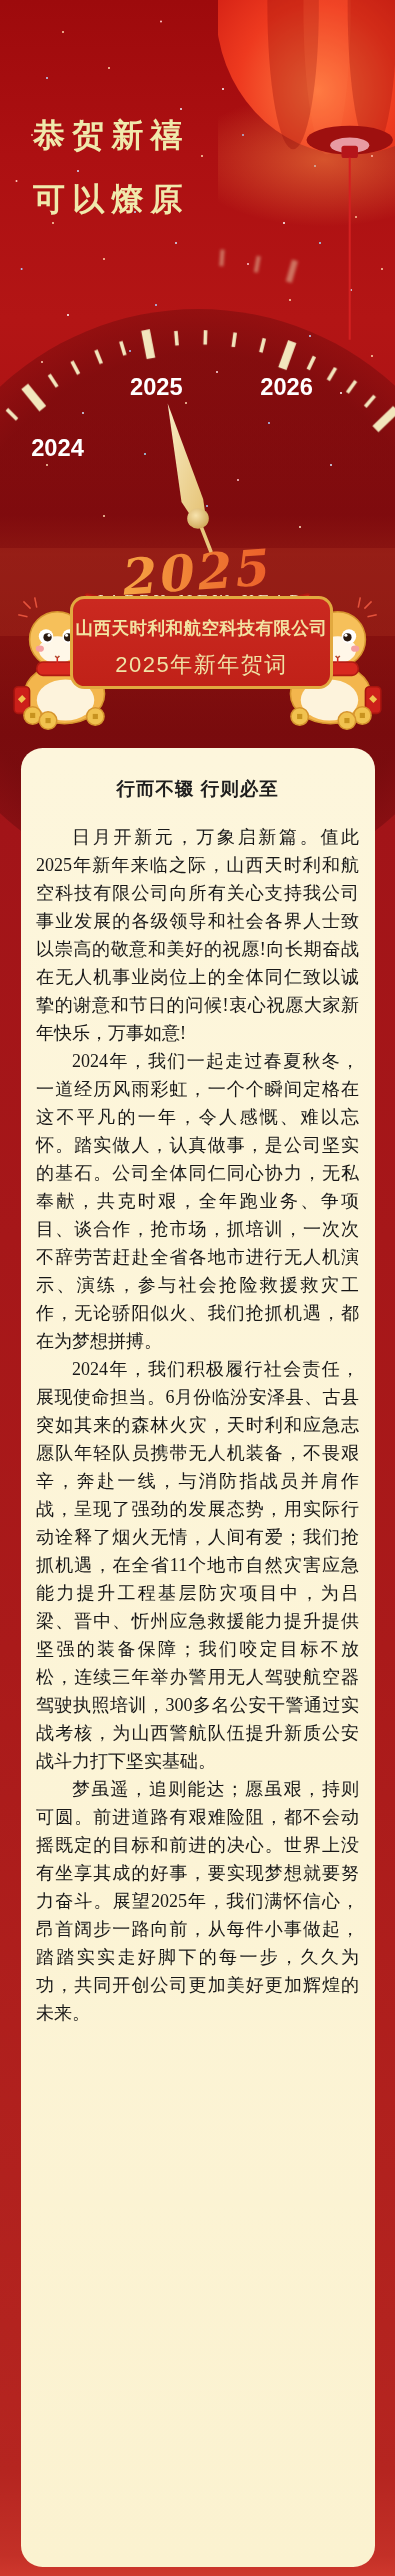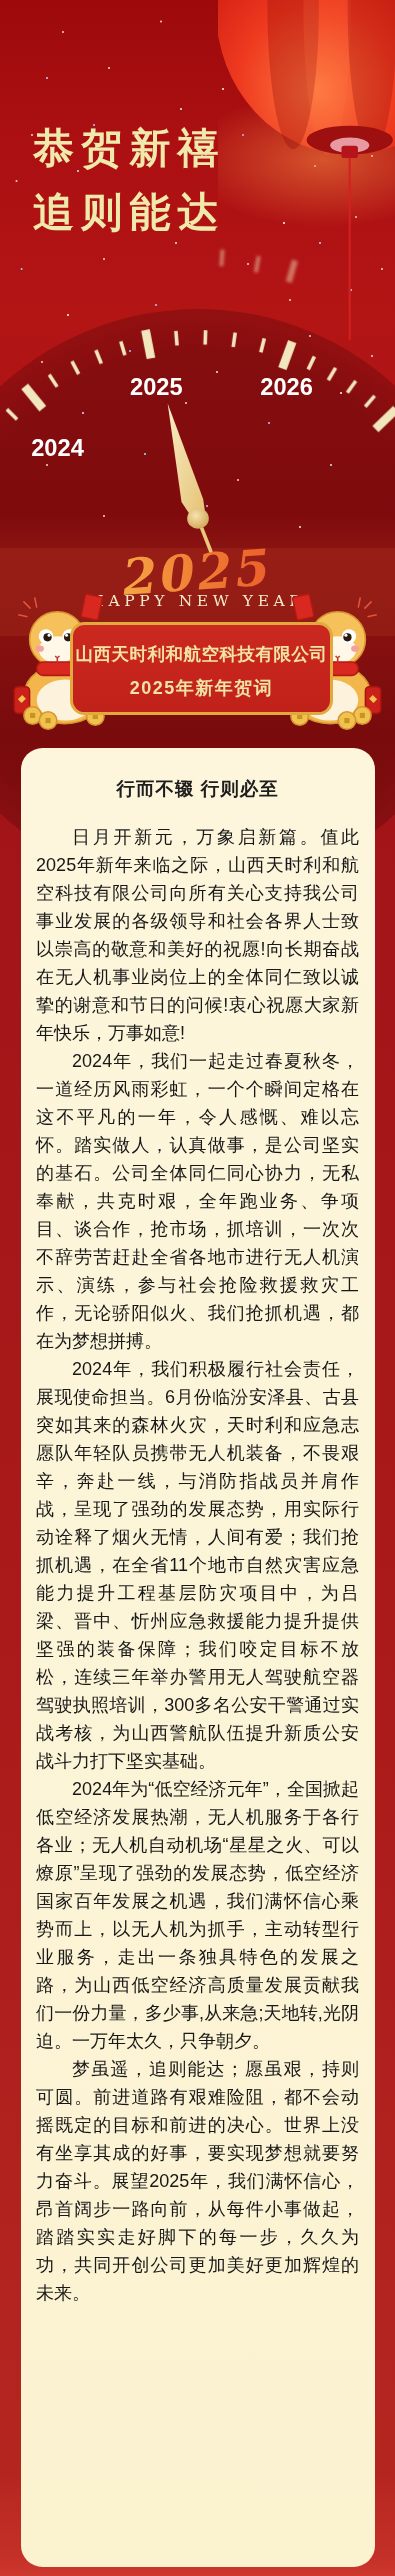--- a/index.html
+++ b/index.html
@@ -17,43 +17,43 @@
     46px 77px #bcd6ff,108px 67px #ffd9ae,222px 88px #ffffff,299px 77px #ffccd5,363px 62px #cfe8ff,
     31px 134px #ffd9ae,93px 124px #a9ccff,180px 108px #e8f4ff,242px 134px #9fc6ff,330px 118px #ffd9ae,
     381px 108px #ffe9c9,15.5px 180px #ffccc0,77px 170px #cfe0ff,201px 155px #ffd9ae,314px 165px #a9d6ff,
     371px 155px #ffd3de,52px 222px #ffdcb0,134px 211px #bcd6ff,283px 222px #ffffff,355px 216px #ffc9a0,
     20.6px 268px #a9ccff,103px 258px #ffd9ae,175px 242px #cfe8ff,247px 263px #ffccd5,319px 242px #9fe0ff,
     381px 268px #ffd9ae,67px 314px #ffffff,155px 304px #a9ccff,289px 299px #ffd9ae,350px 289px #cfe8ff,
     41px 361px #ffd3b5,129px 350px #9fc6ff,216px 371px #ffe2e8,309px 335px #bcd6ff,371px 355px #ffd9ae,
     82px 412px #cfe8ff,185px 402px #ffd9ae,268px 422px #a9ccff,340px 392px #ffffff,46px 464px #ffd9ae,
     144px 453px #9fe0ff,237px 479px #ffccd5,330px 464px #cfe8ff,103px 515px #ffd9ae,206px 505px #a9ccff,
     299px 526px #ffe9c9;}
-  .hero-title{left:33px;top:116px;font-weight:bold;font-size:41px;line-height:64px;
+  .hero-title{left:33px;top:103px;font-weight:bold;font-size:32px;line-height:64px;
     letter-spacing:7.2px;color:#f0e9ac;white-space:nowrap;}
   
   .dial-svg{left:0;top:222px;}
   .dial-year{fill:#ffffff;font-weight:bold;font-size:46px;font-family:"Liberation Sans","DejaVu Sans",sans-serif;}
   
   .band-light{left:0;top:548px;width:396px;height:88px;background:rgba(255,120,70,.10);}
   .script-wrap{left:0;top:544px;width:396px;height:52px;text-align:center;}
   .hny{left:0;top:592px;width:396px;text-align:center;font-family:"DejaVu Serif","Liberation Serif",serif;
     font-size:15.5px;letter-spacing:4.6px;color:#f3ecca;font-weight:500;}
-  .gold-box{left:70px;top:622px;width:263px;height:93px;box-sizing:border-box;
+  .gold-box{left:70px;top:596px;width:263px;height:93px;box-sizing:border-box;
     border:3.6px solid #e2a93f;border-radius:14.4px;background:linear-gradient(#cb2920,#c02118);
     text-align:center;}
   .gold-box .company{margin-top:16.5px;font-size:17.5px;font-weight:bold;color:#f3e3a2;letter-spacing:0.5px;}
-  .gold-box .greet{margin-top:10.3px;font-size:18px;font-weight:bold;color:#f0e3a5;letter-spacing:1.5px;}
+  .gold-box .greet{margin-top:10.3px;font-size:22px;font-weight:normal;color:#f0e3a5;letter-spacing:1.5px;}
   
   .card{left:20.6px;top:748px;width:354px;height:1819px;box-sizing:border-box;border-radius:21.6px;
     background:linear-gradient(180deg,#fdf6dc 0%,#fcf4d6 60%,#fbf2d0 100%);
     padding:28px 15.5px 0 15.5px;overflow:hidden;}
   .card h2{margin:0 0 21.6px 0;text-align:center;font-size:18.5px;letter-spacing:1px;color:#1d1d1d;
     font-family:"Liberation Sans","DejaVu Sans",sans-serif;font-weight:bold;}
   .card p{margin:0;text-indent:2em;text-align:justify;font-size:18px;line-height:28px;color:#181818;
-    font-family:Liberation Sans, sans-serif;}
+    font-family:Liberation Serif, serif;}
   
   .footer-bg{left:0;top:2557px;width:396px;height:123px;background:transparent;}
   .blessing{left:0;width:396px;text-align:center;font-size:26px;font-weight:800;letter-spacing:3.1px;
     word-spacing:13.4px;color:#fff;-webkit-text-fill-color:transparent;-webkit-text-stroke:1.3px #ffffff;
     white-space:nowrap;}
   .bl1{top:2575px;}
 </style>
 </head>
 <body>
 
@@ -81,21 +81,21 @@
     <ellipse cx="212" cy="16" rx="46" ry="284" fill="rgba(255,120,70,0.18)"></ellipse>
     <ellipse cx="300" cy="12" rx="48" ry="282" fill="rgba(140,8,6,0.28)"></ellipse>
     <ellipse cx="256" cy="272" rx="84" ry="28" fill="#9e100f"></ellipse>
     <ellipse cx="256" cy="282" rx="38" ry="15" fill="#e89aa2"></ellipse>
     <rect x="240" y="283" width="32" height="24" rx="5" fill="#b5151a"></rect>
     <rect x="254" y="306" width="4" height="354" fill="#d42020"></rect>
   </svg>
 
   <div class="abs hero-title">
     <div>恭贺新禧</div>
-    <div>追则能达</div>
+    <div>可以燎原</div>
   </div>
 
   <svg class="abs dial-svg" width="396" height="381" viewBox="0 0 768 740">
     <defs>
       <linearGradient id="handG" x1="0" y1="0" x2="1" y2="1">
         <stop offset="0%" stop-color="#f8ecc4"></stop>
           <stop offset="100%" stop-color="#e5c274"></stop>
       </linearGradient>
       <radialGradient id="pivotG" cx="40%" cy="35%" r="80%">
         <stop offset="0%" stop-color="#f7e3ad"></stop>
@@ -273,21 +273,20 @@
   <div class="abs gold-box">
     <div class="company">山西天时利和航空科技有限公司</div>
     <div class="greet">2025年新年贺词</div>
   </div>
 
   <div class="abs card">
     <h2>行而不辍 行则必至</h2>
     <p>日月开新元，万象启新篇。值此2025年新年来临之际，山西天时利和航空科技有限公司向所有关心支持我公司事业发展的各级领导和社会各界人士致以崇高的敬意和美好的祝愿!向长期奋战在无人机事业岗位上的全体同仁致以诚挚的谢意和节日的问候!衷心祝愿大家新年快乐，万事如意!</p>
     <p>2024年，我们一起走过春夏秋冬，一道经历风雨彩虹，一个个瞬间定格在这不平凡的一年，令人感慨、难以忘怀。踏实做人，认真做事，是公司坚实的基石。公司全体同仁同心协力，无私奉献，共克时艰，全年跑业务、争项目、谈合作，抢市场，抓培训，一次次不辞劳苦赶赴全省各地市进行无人机演示、演练，参与社会抢险救援救灾工作，无论骄阳似火、我们抢抓机遇，都在为梦想拼搏。</p>
     <p>2024年，我们积极履行社会责任，展现使命担当。6月份临汾安泽县、古县突如其来的森林火灾，天时利和应急志愿队年轻队员携带无人机装备，不畏艰辛，奔赴一线，与消防指战员并肩作战，呈现了强劲的发展态势，用实际行动诠释了烟火无情，人间有爱；我们抢抓机遇，在全省11个地市自然灾害应急能力提升工程基层防灾项目中，为吕梁、晋中、忻州应急救援能力提升提供坚强的装备保障；我们咬定目标不放松，连续三年举办警用无人驾驶航空器驾驶执照培训，300多名公安干警通过实战考核，为山西警航队伍提升新质公安战斗力打下坚实基础。</p>
-    <p>2024年为“低空经济元年”，全国掀起低空经济发展热潮，无人机服务于各行各业；无人机自动机场“星星之火、可以燎原”呈现了强劲的发展态势，低空经济国家百年发展之机遇，我们满怀信心乘势而上，以无人机为抓手，主动转型行业服务，走出一条独具特色的发展之路，为山西低空经济高质量发展贡献我们一份力量，多少事,从来急;天地转,光阴迫。一万年太久，只争朝夕。</p>
     <p>梦虽遥，追则能达；愿虽艰，持则可圆。前进道路有艰难险阻，都不会动摇既定的目标和前进的决心。世界上没有坐享其成的好事，要实现梦想就要努力奋斗。展望2025年，我们满怀信心，昂首阔步一路向前，从每件小事做起，踏踏实实走好脚下的每一步，久久为功，共同开创公司更加美好更加辉煌的未来。</p>
 
   </div>
 
   <div class="abs footer-bg"></div>
 
   <div class="abs blessing bl1">新年快乐 万事如意</div>
 
 </div>
 

